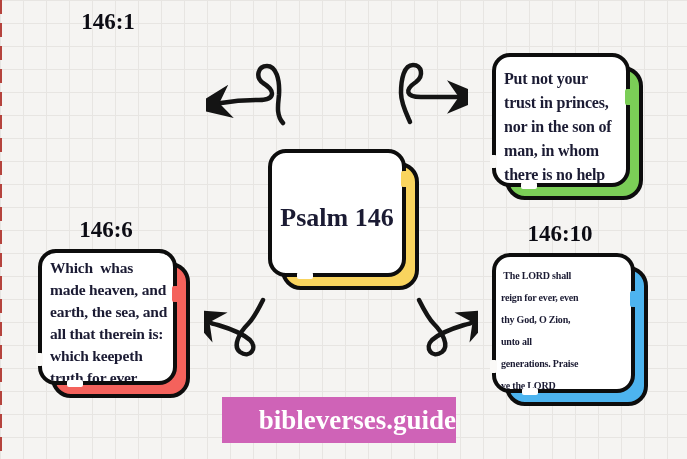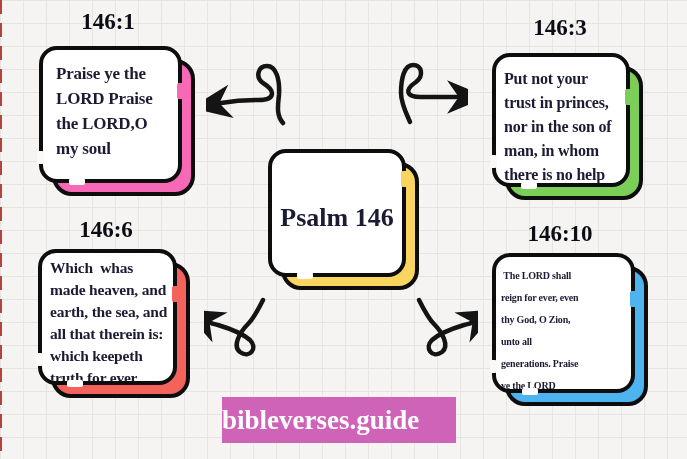--- a/index.html
+++ b/index.html
@@ -61,47 +61,34 @@
   
   .arrow{position:absolute;z-index:1;}
   .arrow path{stroke:#141414;stroke-width:4.5;fill:none;stroke-linecap:round;}
   #a-tl{left:206px;top:57px;}
   #a-tr{left:388px;top:55px;}
   #a-bl{left:204px;top:296px;}
   #a-br{left:398px;top:296px;}
   
   .banner{
     position:absolute;left:222px;top:397px;width:234px;height:46px;z-index:4;
-    background:#cf63b7;display:flex;align-items:center;justify-content:flex-start;
+    background:#cf63b7;display:flex;align-items:center;justify-content:flex-end;
   }
   .banner span{font-weight:700;font-size:27px;color:#ffffff;}
 </style>
 </head>
 <body>
 
 <div class="stage">
   <div class="edge-line"></div>
 
   <div class="ref ref-tl">146:1</div>
-  <div class="ref ref-tr">146:3</div>
   <div class="ref ref-bl">146:6</div>
   <div class="ref ref-br">146:10</div>
 
-  <div class="card c-tl pink">
-    <div class="card-shadow"></div>
-    <div class="card-face">
-      <div class="verse-text">Praise ye the
-LORD Praise
-the LORD,O
-my soul</div>
-    </div>
-    <span class="gap gap-r"></span>
-    <span class="gap gap-l"></span>
-    <span class="gap gap-b"></span>
-  </div>
 
   <div class="card c-tr green">
     <div class="card-shadow"></div>
     <div class="card-face">
       <div class="verse-text">Put not your
 trust in princes,
 nor in the son of
 man, in whom
 there is no help</div>
     </div>

